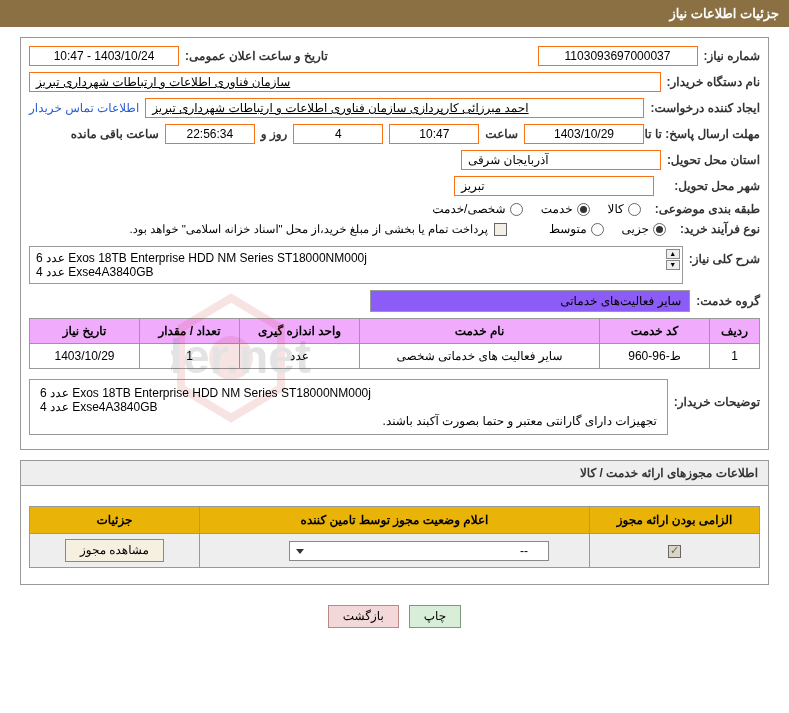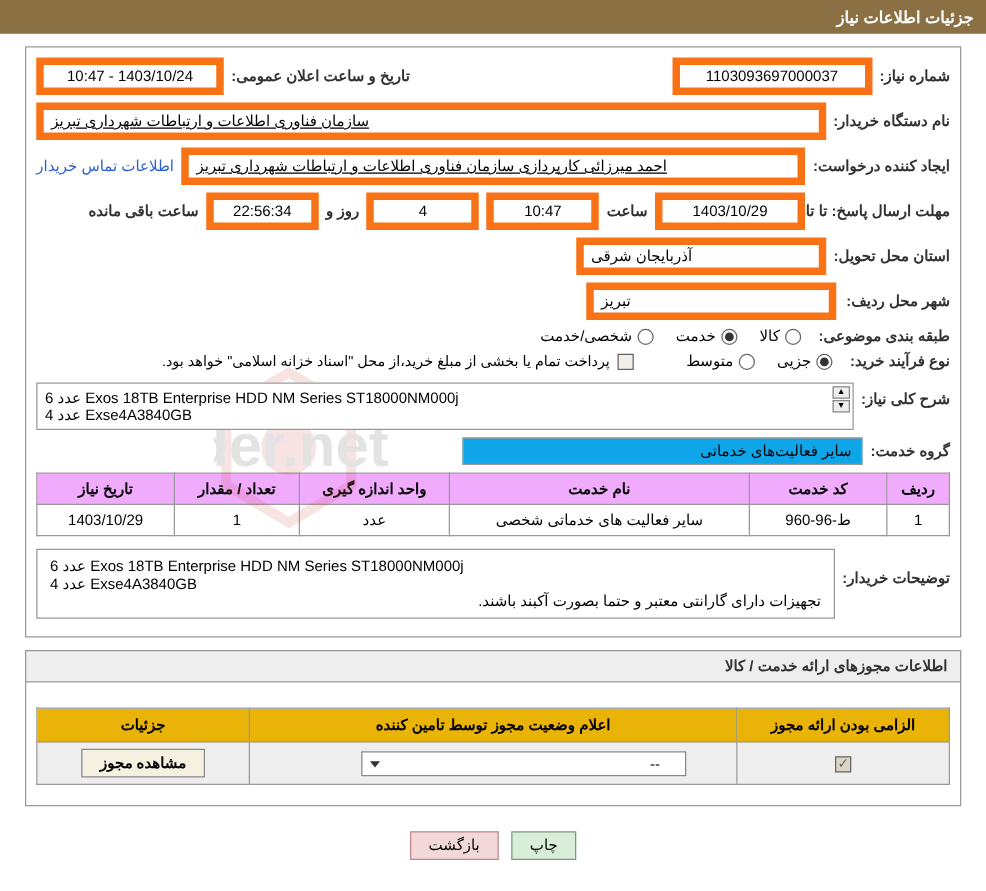--- a/index.html
+++ b/index.html
@@ -3,49 +3,49 @@
 <meta charset="utf-8">
 <style>
 * { box-sizing: border-box; margin: 0; padding: 0; }
 body { font-family: Tahoma, Arial, sans-serif; font-size: 12px; background: #fff; direction: rtl; width: 789px; }
 .header-bar { background: #8a7042; color: #fff; padding: 6px 10px; font-weight: bold; font-size: 13px; }
 .main-container { border: 1px solid #999; margin: 10px 20px; padding: 8px; position: relative; }
 .watermark { position: absolute; top: 240px; left: 150px; opacity: 0.13; pointer-events: none; z-index: 0; }
 .watermark svg { width: 500px; height: 150px; }
 .form-row { display: flex; align-items: center; margin-bottom: 6px; gap: 6px; position: relative; z-index: 1; }
 .label { color: #333; font-size: 12px; white-space: nowrap; font-weight: bold; }
-.field { border: 6px solid #f97316; background: #fff; padding: 2px 6px; font-size: 12px; text-align: center; min-height: 20px; display: inline-flex; align-items: center; justify-content: center; }
+.field { border: 1px solid #f97316; background: #fff; padding: 2px 6px; font-size: 12px; text-align: center; min-height: 20px; display: inline-flex; align-items: center; justify-content: center; }
 .field-wide { flex: 1; justify-content: flex-end; text-align: right; padding-right: 8px; text-decoration: underline; }
 .link { color: #2a5fd4; cursor: pointer; }
 .radio-group { display: flex; gap: 18px; align-items: center; }
 .radio-item { display: flex; align-items: center; gap: 4px; }
 .radio-circle { width: 13px; height: 13px; border: 1px solid #666; border-radius: 50%; background: #fff; display: inline-flex; align-items: center; justify-content: center; }
 .radio-circle.checked::after { content: ""; width: 7px; height: 7px; background: #333; border-radius: 50%; }
 .checkbox { width: 13px; height: 13px; border: 1px solid #666; background: #f3eee6; display: inline-block; vertical-align: middle; }
 .checkbox.checked { background: #dcd5c5; position: relative; }
 .checkbox.checked::after { content: "✓"; position: absolute; top: -2px; left: 1px; font-size: 11px; color: #666; }
 .textarea-field { border: 1px solid #999; background: #fff; padding: 4px 20px 4px 6px; font-size: 12px; min-height: 36px; text-align: left; direction: ltr; position: relative; flex: 1; }
 .textarea-field .scroll-btns { position: absolute; right: 2px; top: 2px; display: flex; flex-direction: column; gap: 1px; }
 .textarea-field .scroll-btns span { width: 14px; height: 10px; border: 1px solid #888; background: #eee; font-size: 7px; text-align: center; line-height: 8px; }
 .section-title { font-weight: bold; padding: 6px 0; font-size: 12px; }
-.service-field { border: 1px solid #999; background: #0ea5e9; padding: 3px 8px; text-align: right; flex: 1; }
+.service-field { border: 1px solid #999; background: #8b5cf6; padding: 3px 8px; text-align: right; flex: 1; }
 table.data-table { width: 100%; border-collapse: collapse; margin-top: 4px; }
 table.data-table th { background: #f0abfc; border: 1px solid #999; padding: 5px; font-size: 12px; font-weight: bold; text-align: center; }
 table.data-table td { border: 1px solid #999; padding: 5px; font-size: 12px; text-align: center; background: #fff; }
 .desc-box { border: 1px solid #999; padding: 6px 10px; margin-top: 4px; text-align: left; direction: ltr; flex: 1; min-height: 56px; }
 .desc-box .rtl-line { direction: rtl; text-align: right; }
 .section-header { background: #eee; color: #333; padding: 5px 10px; font-weight: bold; font-size: 12px; margin: 10px 20px 0 20px; border: 1px solid #999; border-bottom: none; text-align: right; }
 .section-body { border: 1px solid #999; margin: 0 20px 10px 20px; padding: 20px 8px 8px 8px; min-height: 100px; }
 table.permit-table { width: 100%; border-collapse: collapse; }
 table.permit-table th { background: #eab308; border: 1px solid #999; padding: 6px; font-size: 12px; font-weight: bold; text-align: center; }
 table.permit-table td { border: 1px solid #999; padding: 5px; font-size: 12px; text-align: center; background: #eee; }
 .select-box { border: 1px solid #888; background: #fff; padding: 2px 20px 2px 6px; text-align: right; position: relative; display: inline-block; width: 260px; min-height: 20px; }
 .select-box::after { content: ""; position: absolute; left: 6px; top: 7px; border-left: 4px solid transparent; border-right: 4px solid transparent; border-top: 5px solid #333; }
 .btn { border: 1px solid #888; padding: 3px 14px; font-size: 12px; cursor: pointer; font-family: Tahoma; }
-.btn-view { background: #f5f0e0; font-weight: bold; }
+.btn-view { background: #f5f0e0; }
 .btn-print { background: #d8eed8; border-color: #7a9a7a; }
 .btn-back { background: #f2d8d8; border-color: #b88; }
 .footer-btns { text-align: center; padding: 10px 0 18px 0; display: flex; justify-content: center; gap: 10px; }
 .spacer { flex: 1; }
 </style>
 </head>
 <body>
 
 <div class="header-bar">جزئیات اطلاعات نیاز</div>
 
@@ -87,22 +87,22 @@
     <span class="field" style="width:90px">22:56:34</span>
     <span class="label">ساعت باقی مانده</span>
   </div>
 
   <div class="form-row">
     <span class="label">استان محل تحویل:</span>
     <span class="field" style="width:200px;justify-content:flex-end;padding-right:8px">آذربایجان شرقی</span>
   </div>
 
   <div class="form-row">
-    <span class="label">شهر محل ردیف:</span>
-    <span class="field" style="width:200px;justify-content:flex-end;padding-right:8px;margin-right:2px">تبریز</span>
+    <span class="label">شهر محل تحویل:</span>
+    <span class="field" style="width:200px;justify-content:flex-end;padding-right:8px;margin-right:14px">تبریز</span>
   </div>
 
   <div class="form-row">
     <span class="label">طبقه بندی موضوعی:</span>
     <div class="radio-group" style="margin-right:8px">
       <div class="radio-item">
           <span class="radio-circle"></span>
           <span>کالا</span>
         </div>
       <div class="radio-item">

